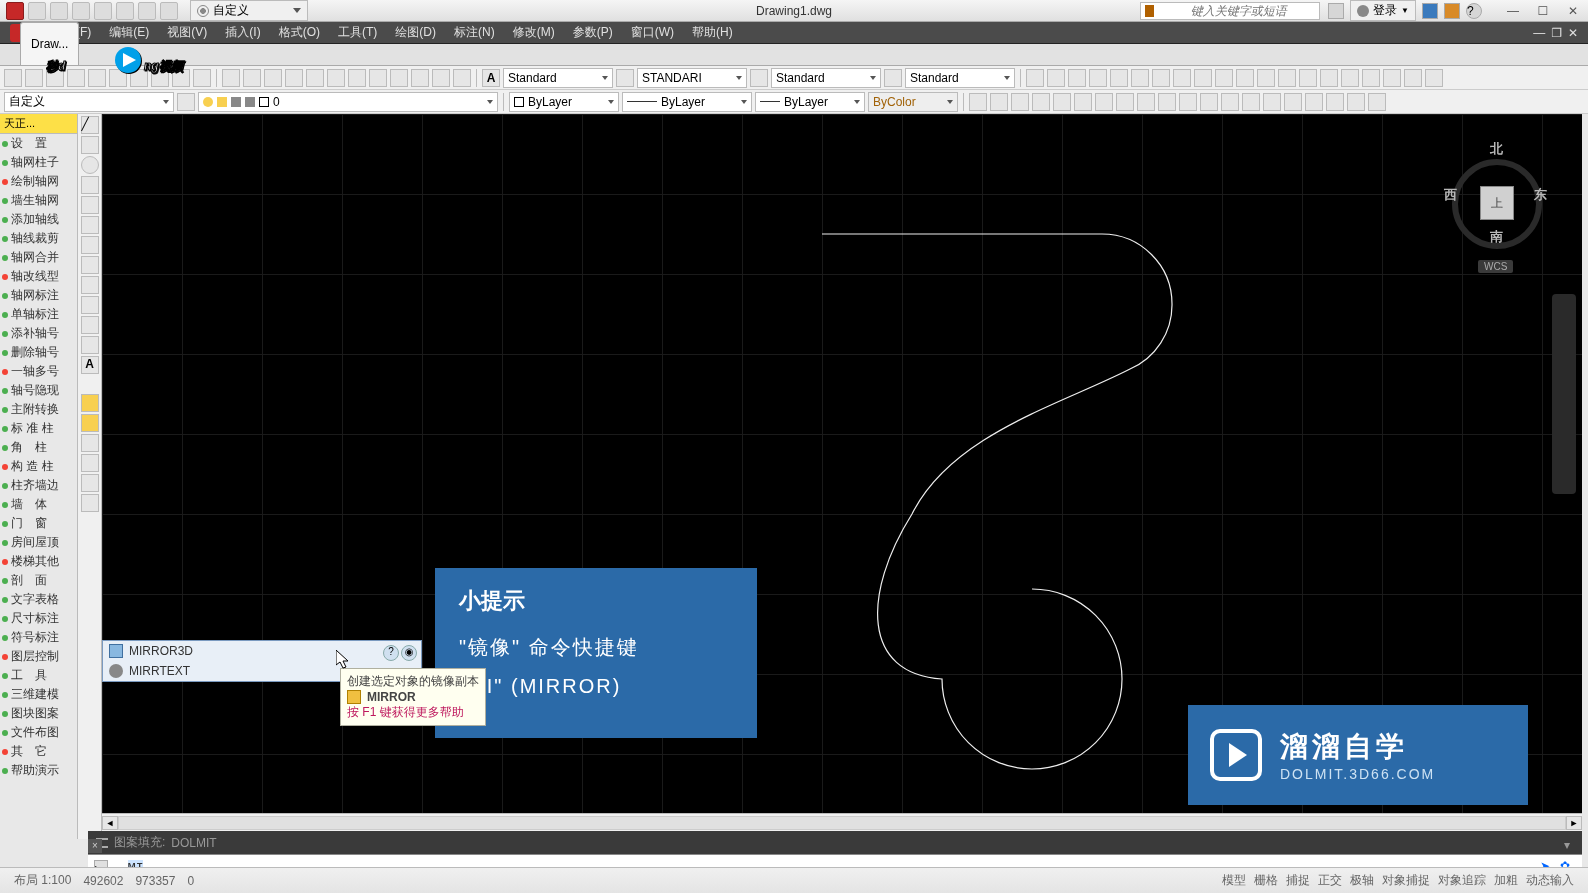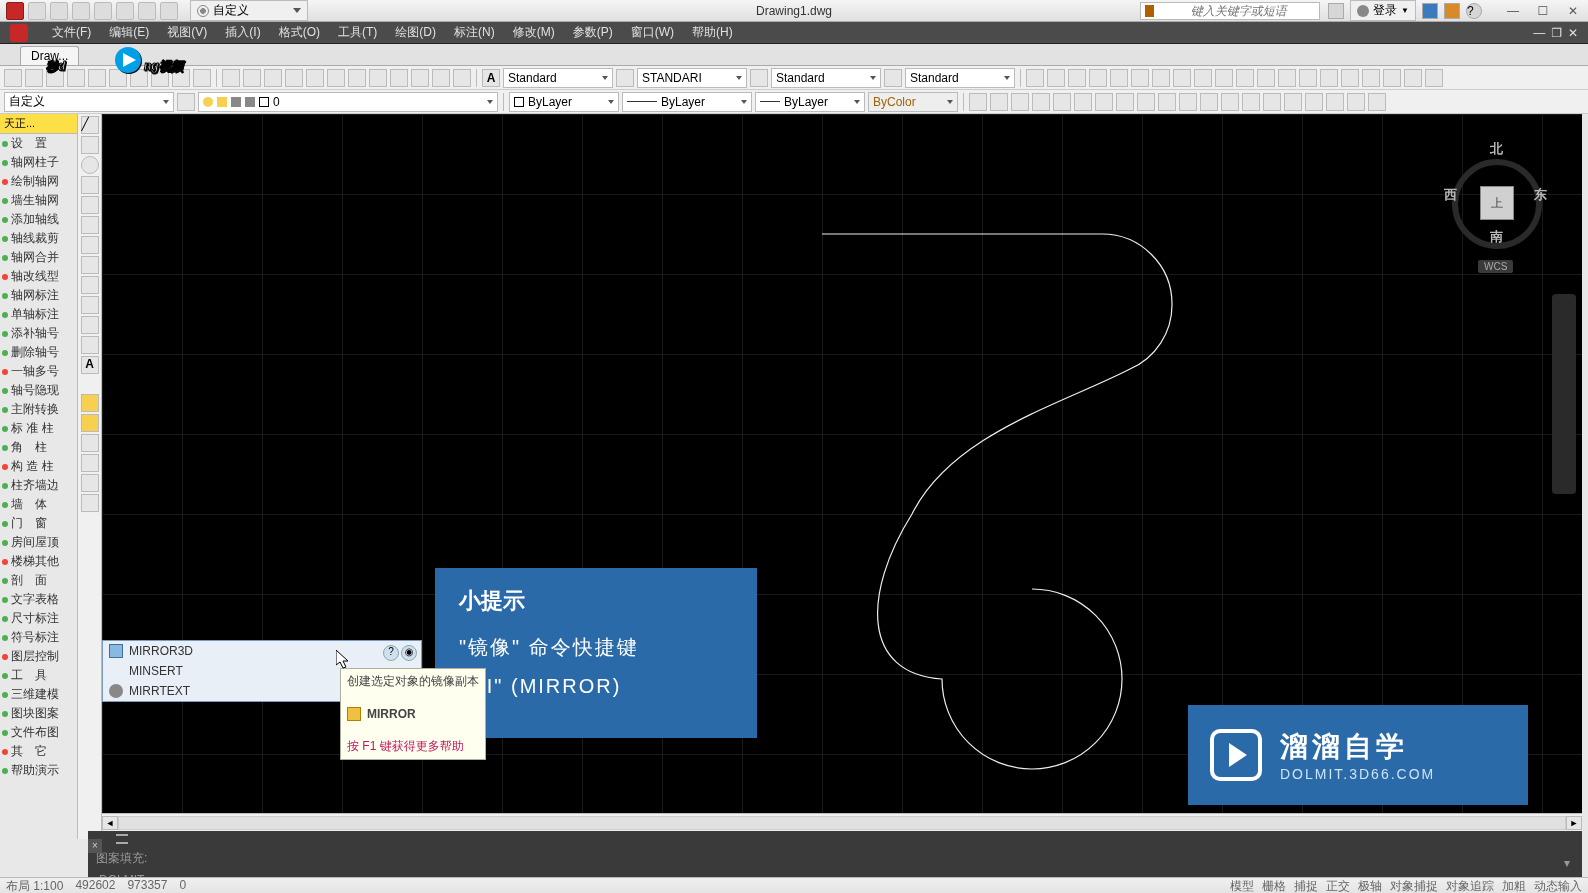--- a/index.html
+++ b/index.html
@@ -25,21 +25,21 @@
 .menu-bar { height: 22px; background: #4b4b4b; display: flex; align-items: center; padding: 0 10px; gap: 18px; color: #e0e0e0; border-bottom: 1px solid #222; }
 .menu-bar .menu-item { cursor: default; }
 .menu-bar .app-icon { width: 18px; height: 18px; background: #c62828; border-radius: 3px; margin-right: 6px; }
 
 
 .video-wm { position: absolute; left: 46px; top: 38px; z-index: 50; pointer-events: none; }
 .video-wm svg { filter: drop-shadow(1px 1px 0 #000); }
 
 
 .tab-row { height: 22px; background: #e2e2e2; display: flex; align-items: flex-end; padding-left: 20px; border-bottom: 1px solid #aaa; }
-.tab-row .tab { background: #f5f5f5; border: 1px solid #aaa; border-bottom: none; border-radius: 3px 3px 0 0; padding: 2px 10px; font-size: 11px; }
+.tab-row .tab { background: #f5f5f5; border: 1px solid #aaa; border-bottom: none; border-radius: 3px 3px 0 0; padding: 14px 10px; font-size: 11px; }
 
 
 .toolbar-row { height: 24px; background: #f0f0f0; border-bottom: 1px solid #ccc; display: flex; align-items: center; padding: 0 4px; gap: 3px; overflow: hidden; }
 .tool-ico { width: 18px; height: 18px; background: #e6e6e6; border: 1px solid #bbb; flex: 0 0 auto; }
 .tool-sep { width: 1px; height: 18px; background: #bbb; margin: 0 2px; flex: 0 0 auto; }
 .tool-dd { display: flex; align-items: center; border: 1px solid #bbb; background: #fff; height: 20px; padding: 0 4px; gap: 4px; flex: 0 0 auto; }
 .tool-dd .dd-text { white-space: nowrap; }
 .tool-dd .dd-caret { width: 0; height: 0; border-left: 3px solid transparent; border-right: 3px solid transparent; border-top: 4px solid #555; margin-left: auto; }
 
 
@@ -75,21 +75,21 @@
 
 .ac-popup { position: absolute; left: 102px; top: 640px; width: 320px; background: #e8eff7; border: 1px solid #7a9ac0; z-index: 20; }
 .ac-popup .ac-row { display: flex; align-items: center; padding: 3px 6px; gap: 6px; font-family: Consolas, monospace; font-size: 13px; color: #333; }
 .ac-popup .ac-row.sel { background: #3874c4; color: #fff; }
 .ac-popup .ac-ico { width: 14px; height: 14px; flex: 0 0 auto; }
 .ac-popup .ac-help { position: absolute; right: 4px; top: 4px; display: flex; gap: 2px; }
 .ac-popup .ac-help .hb { width: 16px; height: 16px; border: 1px solid #8aa; border-radius: 50%; background: #d0e0f0; font-size: 10px; text-align: center; }
 
 
 .tt-popup { position: absolute; left: 340px; top: 668px; width: 146px; background: #fffff0; border: 1px solid #b0b0a0; padding: 4px 6px; z-index: 25; font-size: 11px; color: #444; }
-.tt-popup .tt-row { display: flex; align-items: flex-start; gap: 6px; margin: 17px 0; }
+.tt-popup .tt-row { display: flex; align-items: flex-start; gap: 6px; margin: 0 0; }
 .tt-popup .tt-ico { width: 14px; height: 14px; background: #f0c040; border: 1px solid #b08000; }
 
 
 .tip-overlay { position: absolute; left: 435px; top: 568px; width: 322px; height: 170px; background: #2b6aa8; color: #fff; z-index: 18; padding: 18px 24px; }
 .tip-overlay .tip-h { font-size: 22px; font-weight: bold; margin-bottom: 18px; }
 .tip-overlay .tip-l { font-size: 20px; margin-bottom: 14px; letter-spacing: 2px; }
 
 
 .bottom-wm { position: absolute; right: 60px; bottom: 88px; width: 340px; height: 100px; background: #2b6aa8; color: #fff; z-index: 18; display: flex; align-items: center; gap: 18px; padding: 0 22px; }
 .bottom-wm .play-ico { width: 52px; height: 52px; border: 4px solid #fff; border-radius: 10px; display: flex; align-items: center; justify-content: center; }
@@ -101,31 +101,31 @@
 .cursor { position: absolute; left: 336px; top: 650px; z-index: 30; pointer-events: none; }
 
 
 .h-scroll-bar { position: absolute; left: 102px; right: 6px; height: 18px; bottom: 62px; background: #f0f0f0; border-top: 1px solid #bbb; display: flex; align-items: center; }
 .h-scroll-bar .sbtn { width: 16px; height: 14px; border: 1px solid #bbb; background: #e6e6e6; text-align: center; font-size: 9px; line-height: 12px; }
 .h-scroll-bar .strack { flex: 1; height: 14px; background: #e0e0e0; border: 1px solid #ccc; }
 
 
 .cmd-area { position: absolute; left: 88px; right: 6px; bottom: 14px; height: 48px; background: #3a3a3a; display: flex; flex-direction: column; }
 .cmd-hist { background: #3a3a3a; color: #999; padding: 3px 8px; font-family: Consolas, monospace; font-size: 13px; display: flex; align-items: center; justify-content: space-between; }
-.cmd-hist .histxt { display: flex; align-items: center; gap: 6px; flex-direction: column; }
+.cmd-hist .histxt { display: flex; align-items: center; gap: 6px; }
 .cmd-hist .dd-c { width: 10px; height: 10px; }
 .cmd-input-row { background: #fff; display: flex; align-items: center; padding: 2px 6px; gap: 6px; flex: 1; border-top: 1px solid #888; }
 .cmd-input-row .ci-ico { width: 14px; height: 14px; background: #e0e0e0; border: 1px solid #aaa; }
 .cmd-input-row .ci-text { font-family: Consolas, monospace; font-size: 13px; color: #333; }
 .cmd-input-row .gear-end { margin-left: auto; display: flex; gap: 4px; }
 .cmd-input-row .gear-end .ge { width: 16px; height: 16px; }
 .close-btn-left { position: absolute; left: 88px; bottom: 40px; width: 14px; height: 14px; background: #555; color: #ccc; text-align: center; line-height: 14px; font-size: 10px; z-index: 5; }
 
 
-.status-bar { position: absolute; left: 0; right: 0; bottom: 0; height: 16px; background: linear-gradient(#f0f0f0,#e4e4e4); border-top: 1px solid #bbb; display: flex; align-items: flex-start; font-size: 10px; color: #666; padding: 0 6px; gap: 12px; }
+.status-bar { position: absolute; left: 0; right: 0; bottom: 0; height: 26px; background: linear-gradient(#f0f0f0,#e4e4e4); border-top: 1px solid #bbb; display: flex; align-items: center; font-size: 10px; color: #666; padding: 0 14px; gap: 12px; }
 .status-bar .sright { margin-left: auto; display: flex; gap: 8px; }
 
 </style>
 </head>
 <body>
 
 <div class="title-bar">
   <div class="qat">
     <div class="qat-btn" style="background:#c62828;border-color:#8a1c1c;"></div>
     <div class="qat-btn"></div>
@@ -513,24 +513,20 @@
   <div class="ac-help">
     <div class="hb">?</div>
     <div class="hb">◉</div>
   </div>
   <div id="ac-items">
       <div class="ac-row">
         <span class="ac-ico" style="background: rgb(137, 184, 224); border: 1px solid rgb(64, 112, 160);"></span>
         <span>MIRROR3D</span>
       </div>
       <div class="ac-row">
-        <span class="ac-ico"></span>
-        <span>MINSERT</span>
-      </div>
-      <div class="ac-row">
         <span class="ac-ico" style="background: rgb(136, 136, 136); border-radius: 50%;"></span>
         <span>MIRRTEXT</span>
       </div>
     </div>
 </div>
 
 <div class="tt-popup">
   <div>创建选定对象的镜像副本</div>
   <div class="tt-row">
     <div class="tt-ico"></div>

